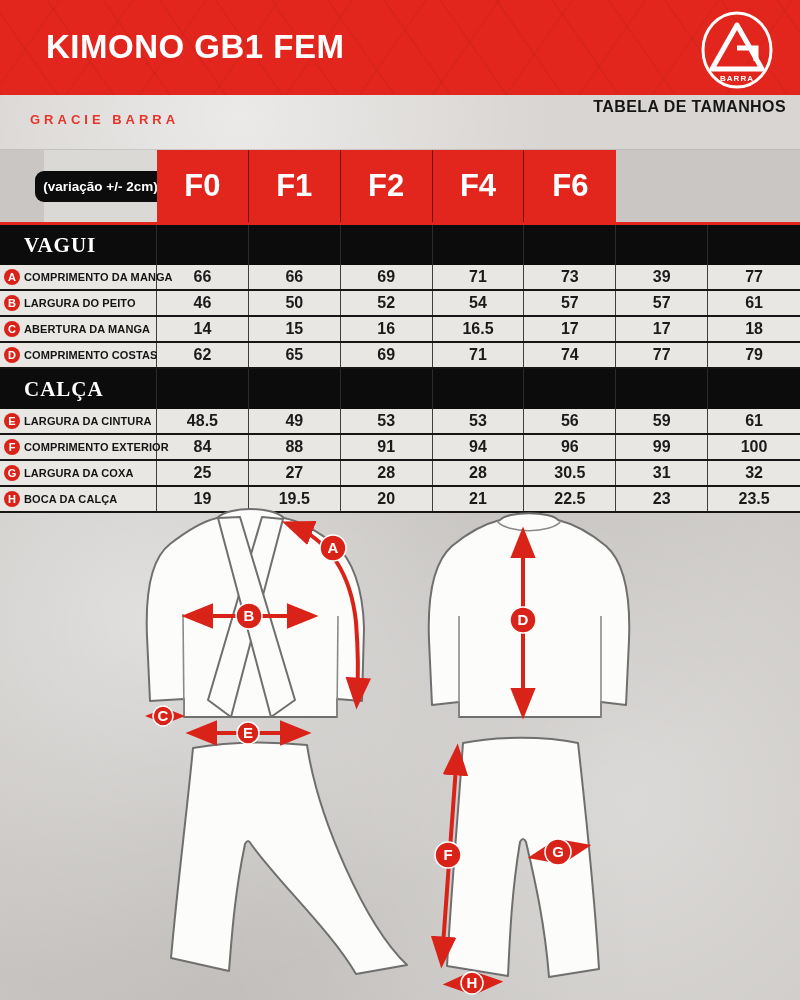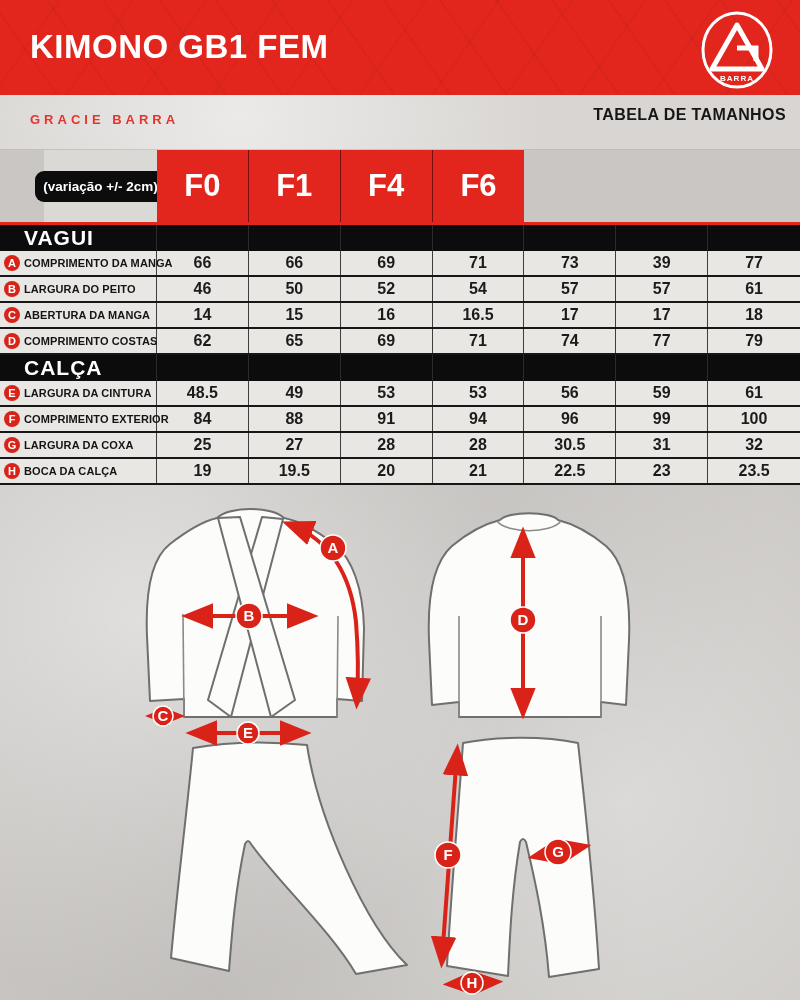--- a/index.html
+++ b/index.html
@@ -10,39 +10,39 @@
       radial-gradient(circle at 78% 80%, rgba(255,255,255,.35), transparent 45%),
       radial-gradient(circle at 60% 55%, rgba(110,110,108,.10), transparent 40%),
       radial-gradient(circle at 35% 90%, rgba(110,110,108,.12), transparent 35%),
       #c9c6c3;}
   
   .band-red{position:absolute;top:0;left:0;width:800px;height:95px;
     background:
       repeating-linear-gradient(55deg, rgba(0,0,0,.045) 0 2px, transparent 2px 46px),
       repeating-linear-gradient(-55deg, rgba(0,0,0,.035) 0 2px, transparent 2px 60px),
       #e2261d;}
-  .title{position:absolute;left:30px;top:28px;color:#fff;font-size:33px;font-weight:bold;letter-spacing:.5px;}
+  .title{position:absolute;left:46px;top:28px;color:#fff;font-size:33px;font-weight:bold;letter-spacing:.5px;}
   .gb-logo{position:absolute;right:26px;top:11px;width:74px;height:78px;}
   
   .band-gray{position:absolute;top:95px;left:0;width:800px;height:55px;
     background:
       radial-gradient(circle at 30% 40%, rgba(255,255,255,.5), transparent 55%),
       #d8d5d2;
     box-shadow:inset 0 -1px 0 rgba(0,0,0,.12);}
   .brand{position:absolute;left:30px;top:112px;color:#e5342a;font-size:13px;font-weight:bold;letter-spacing:4px;}
-  .band-label{position:absolute;right:14px;top:106px;color:#161616;font-size:16px;font-weight:bold;letter-spacing:.4px;}
+  .band-label{position:absolute;right:14px;top:98px;color:#161616;font-size:16px;font-weight:bold;letter-spacing:.4px;}
   
   .tbl{position:absolute;top:150px;left:0;width:800px;}
   .trow{display:grid;grid-template-columns:157px repeat(7,1fr);}
   .thead{height:72px;border-bottom:3px solid #e2261d;}
   .note-cell{background:#dbd9d6;display:flex;align-items:center;justify-content:center;margin-left:44px;}
   .note-box{background:#0c0c0c;color:#fff;border-radius:9px;padding:8px 8px;font-size:13.5px;font-weight:bold;white-space:nowrap;}
   .size{background:#e2261d;color:#fff;font-size:31px;font-weight:bold;display:flex;align-items:center;justify-content:center;border-right:1px solid rgba(30,0,0,.55);}
   .trow>div:last-child{border-right:none;}
-  .sbar{height:26px;background:#0c0c0c;}
+  .sbar{height:40px;background:#0c0c0c;font-family:Liberation Serif, serif;}
   .sbar>div{border-right:1px solid rgba(255,255,255,.13);}
   .sname{color:#fff;font-size:21px;font-weight:bold;letter-spacing:1px;display:flex;align-items:center;padding-left:24px;}
   .drow{height:24px;background:#e9e7e4;border-bottom:2px solid #161616;}
   .drow>div{border-right:1px solid #3e3e3e;}
   .lab{display:flex;align-items:center;gap:4px;padding-left:4px;}
   .badge{flex:0 0 16px;width:16px;height:16px;border-radius:50%;background:#da2318;color:#fff;
     font-size:11px;font-weight:bold;display:flex;align-items:center;justify-content:center;}
   .lab span.txt{font-size:11px;font-weight:bold;color:#141414;letter-spacing:.1px;white-space:nowrap;}
   .val{display:flex;align-items:center;justify-content:center;font-size:16px;font-weight:bold;color:#1b1b1b;}
   
@@ -72,20 +72,21 @@
   <div class="brand">GRACIE BARRA</div>
   <div class="band-label">TABELA DE TAMANHOS</div>
 
   <div class="tbl">
     <div class="trow thead">
       <div class="note-cell">
         <span class="note-box">(variação +/- 2cm)</span>
       </div>
       <div class="size">F0</div>
       <div class="size">F1</div>
+      <div class="size">F2</div>
       <div class="size">F4</div>
       <div class="size">F6</div>
     </div>
 
     <div class="trow sbar">
       <div class="sname">VAGUI</div>
       <div></div>
         <div></div>
         <div></div>
         <div></div>

